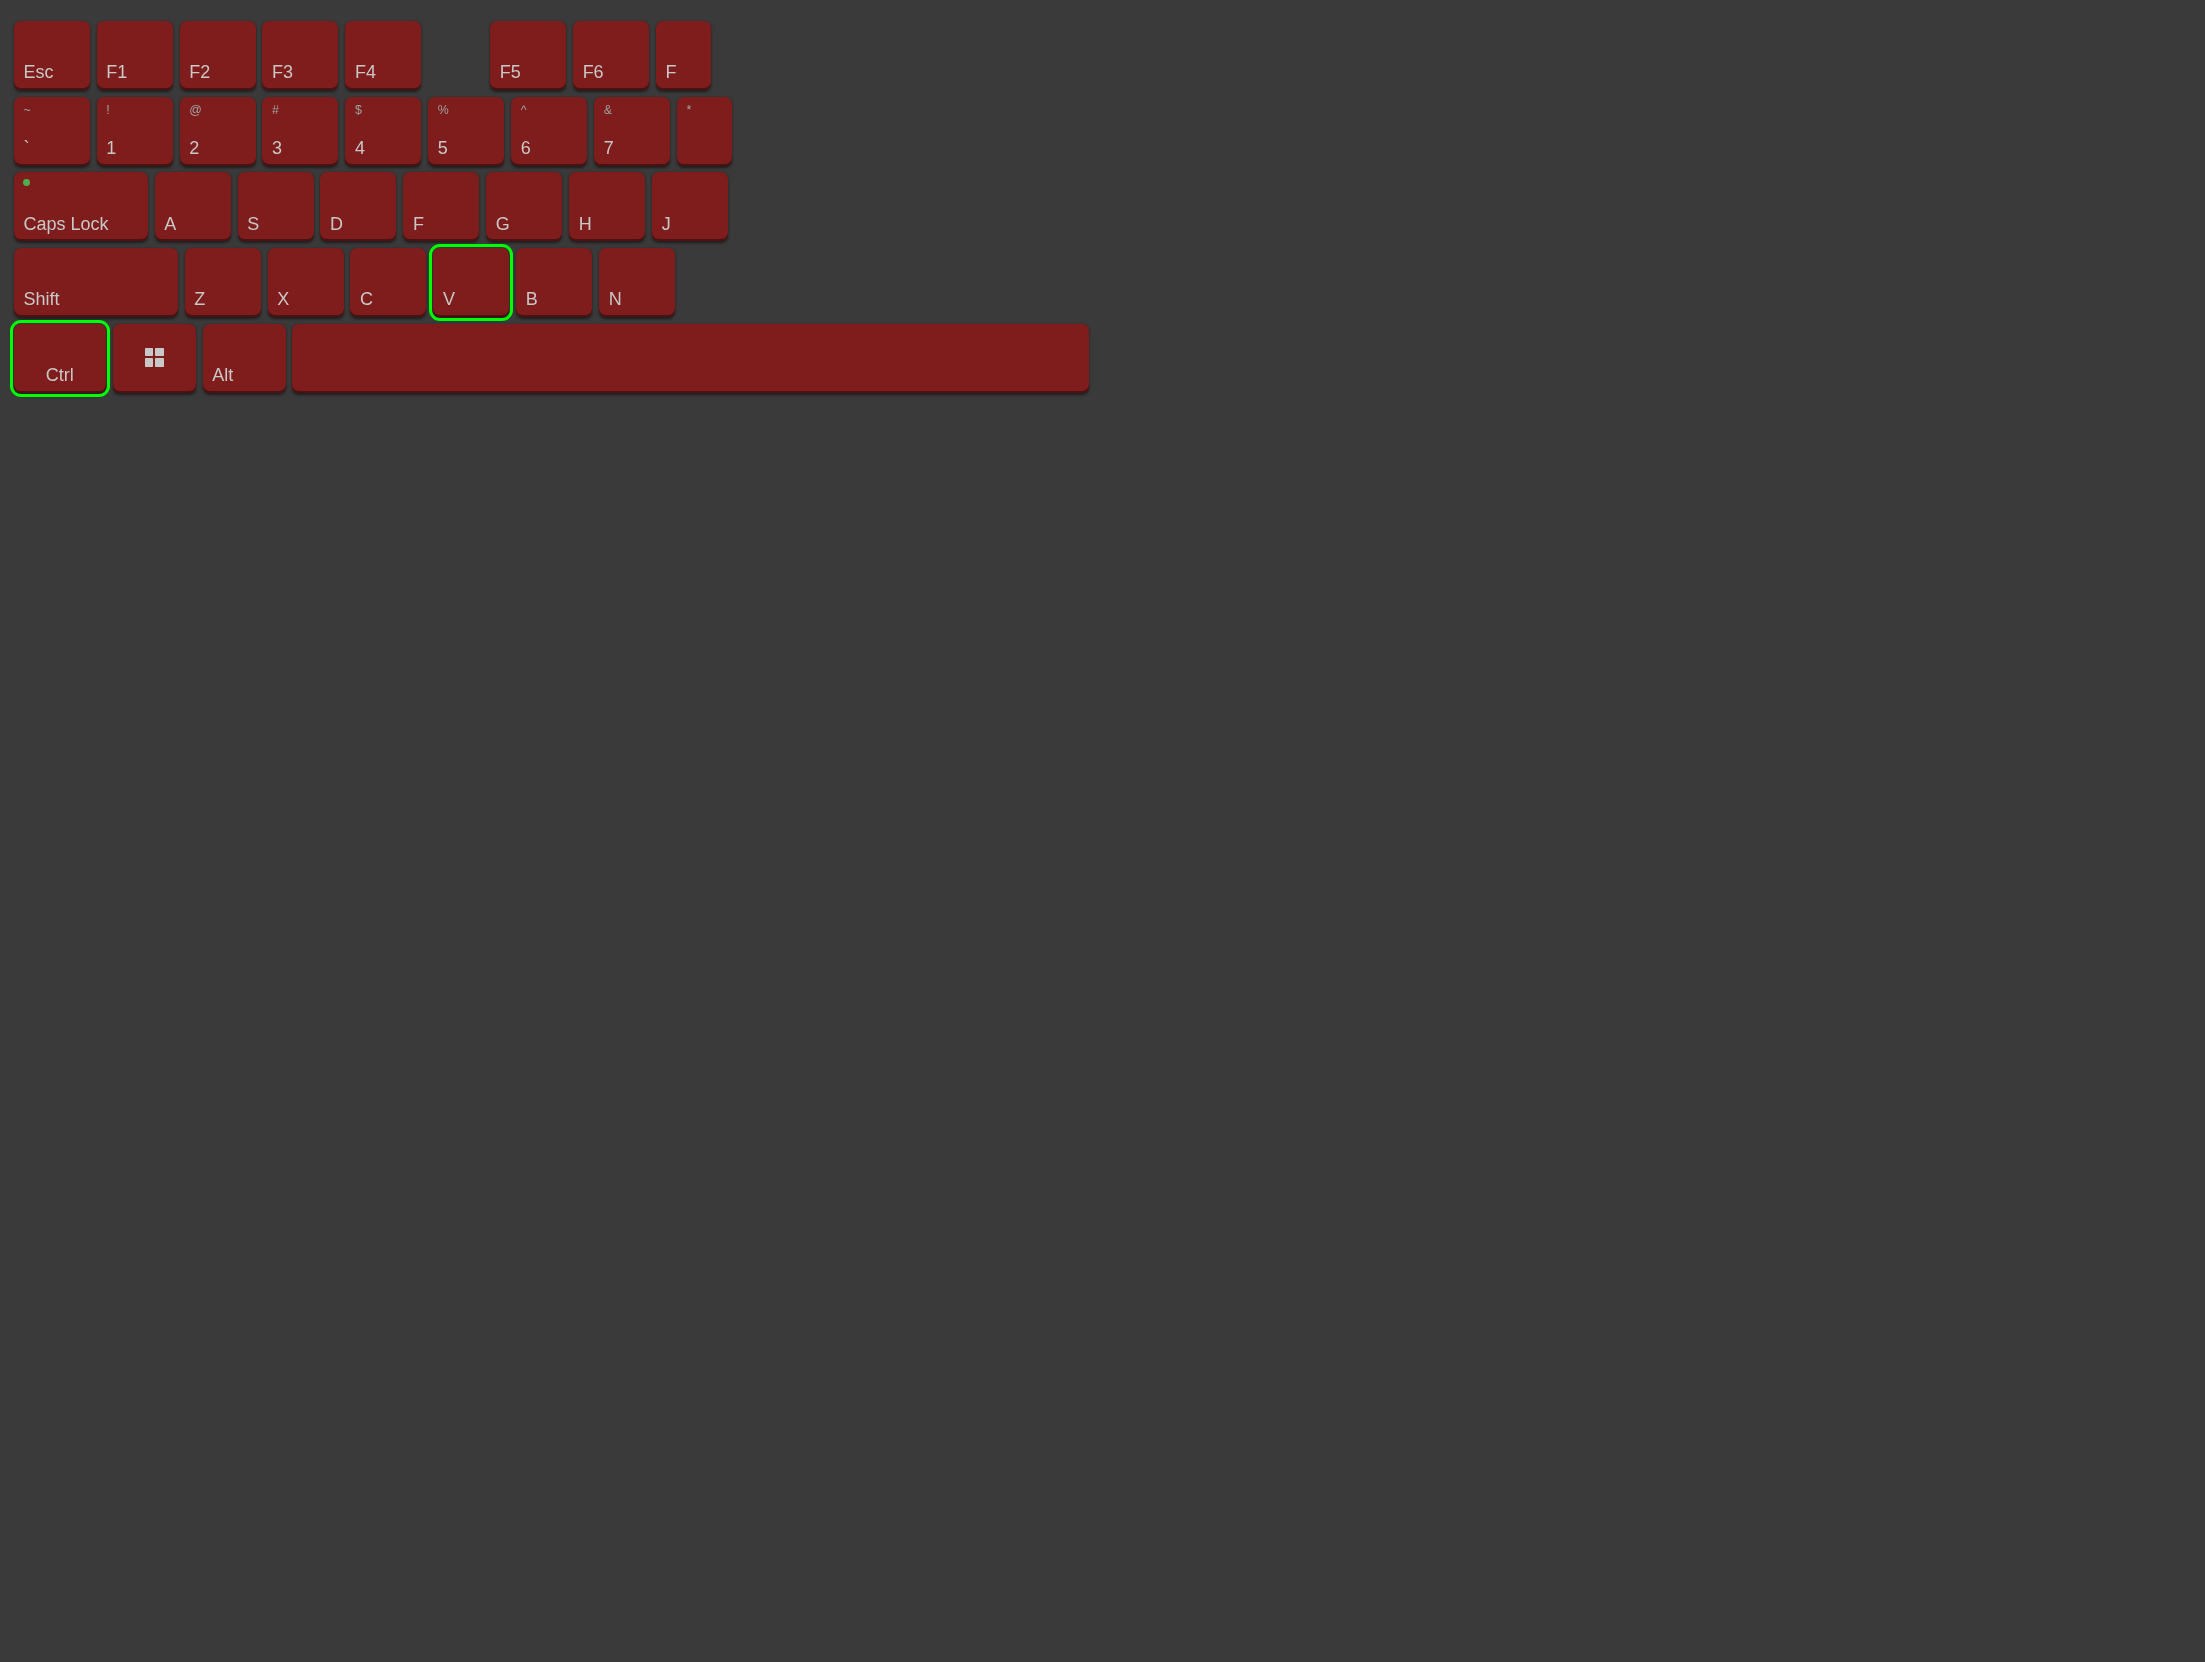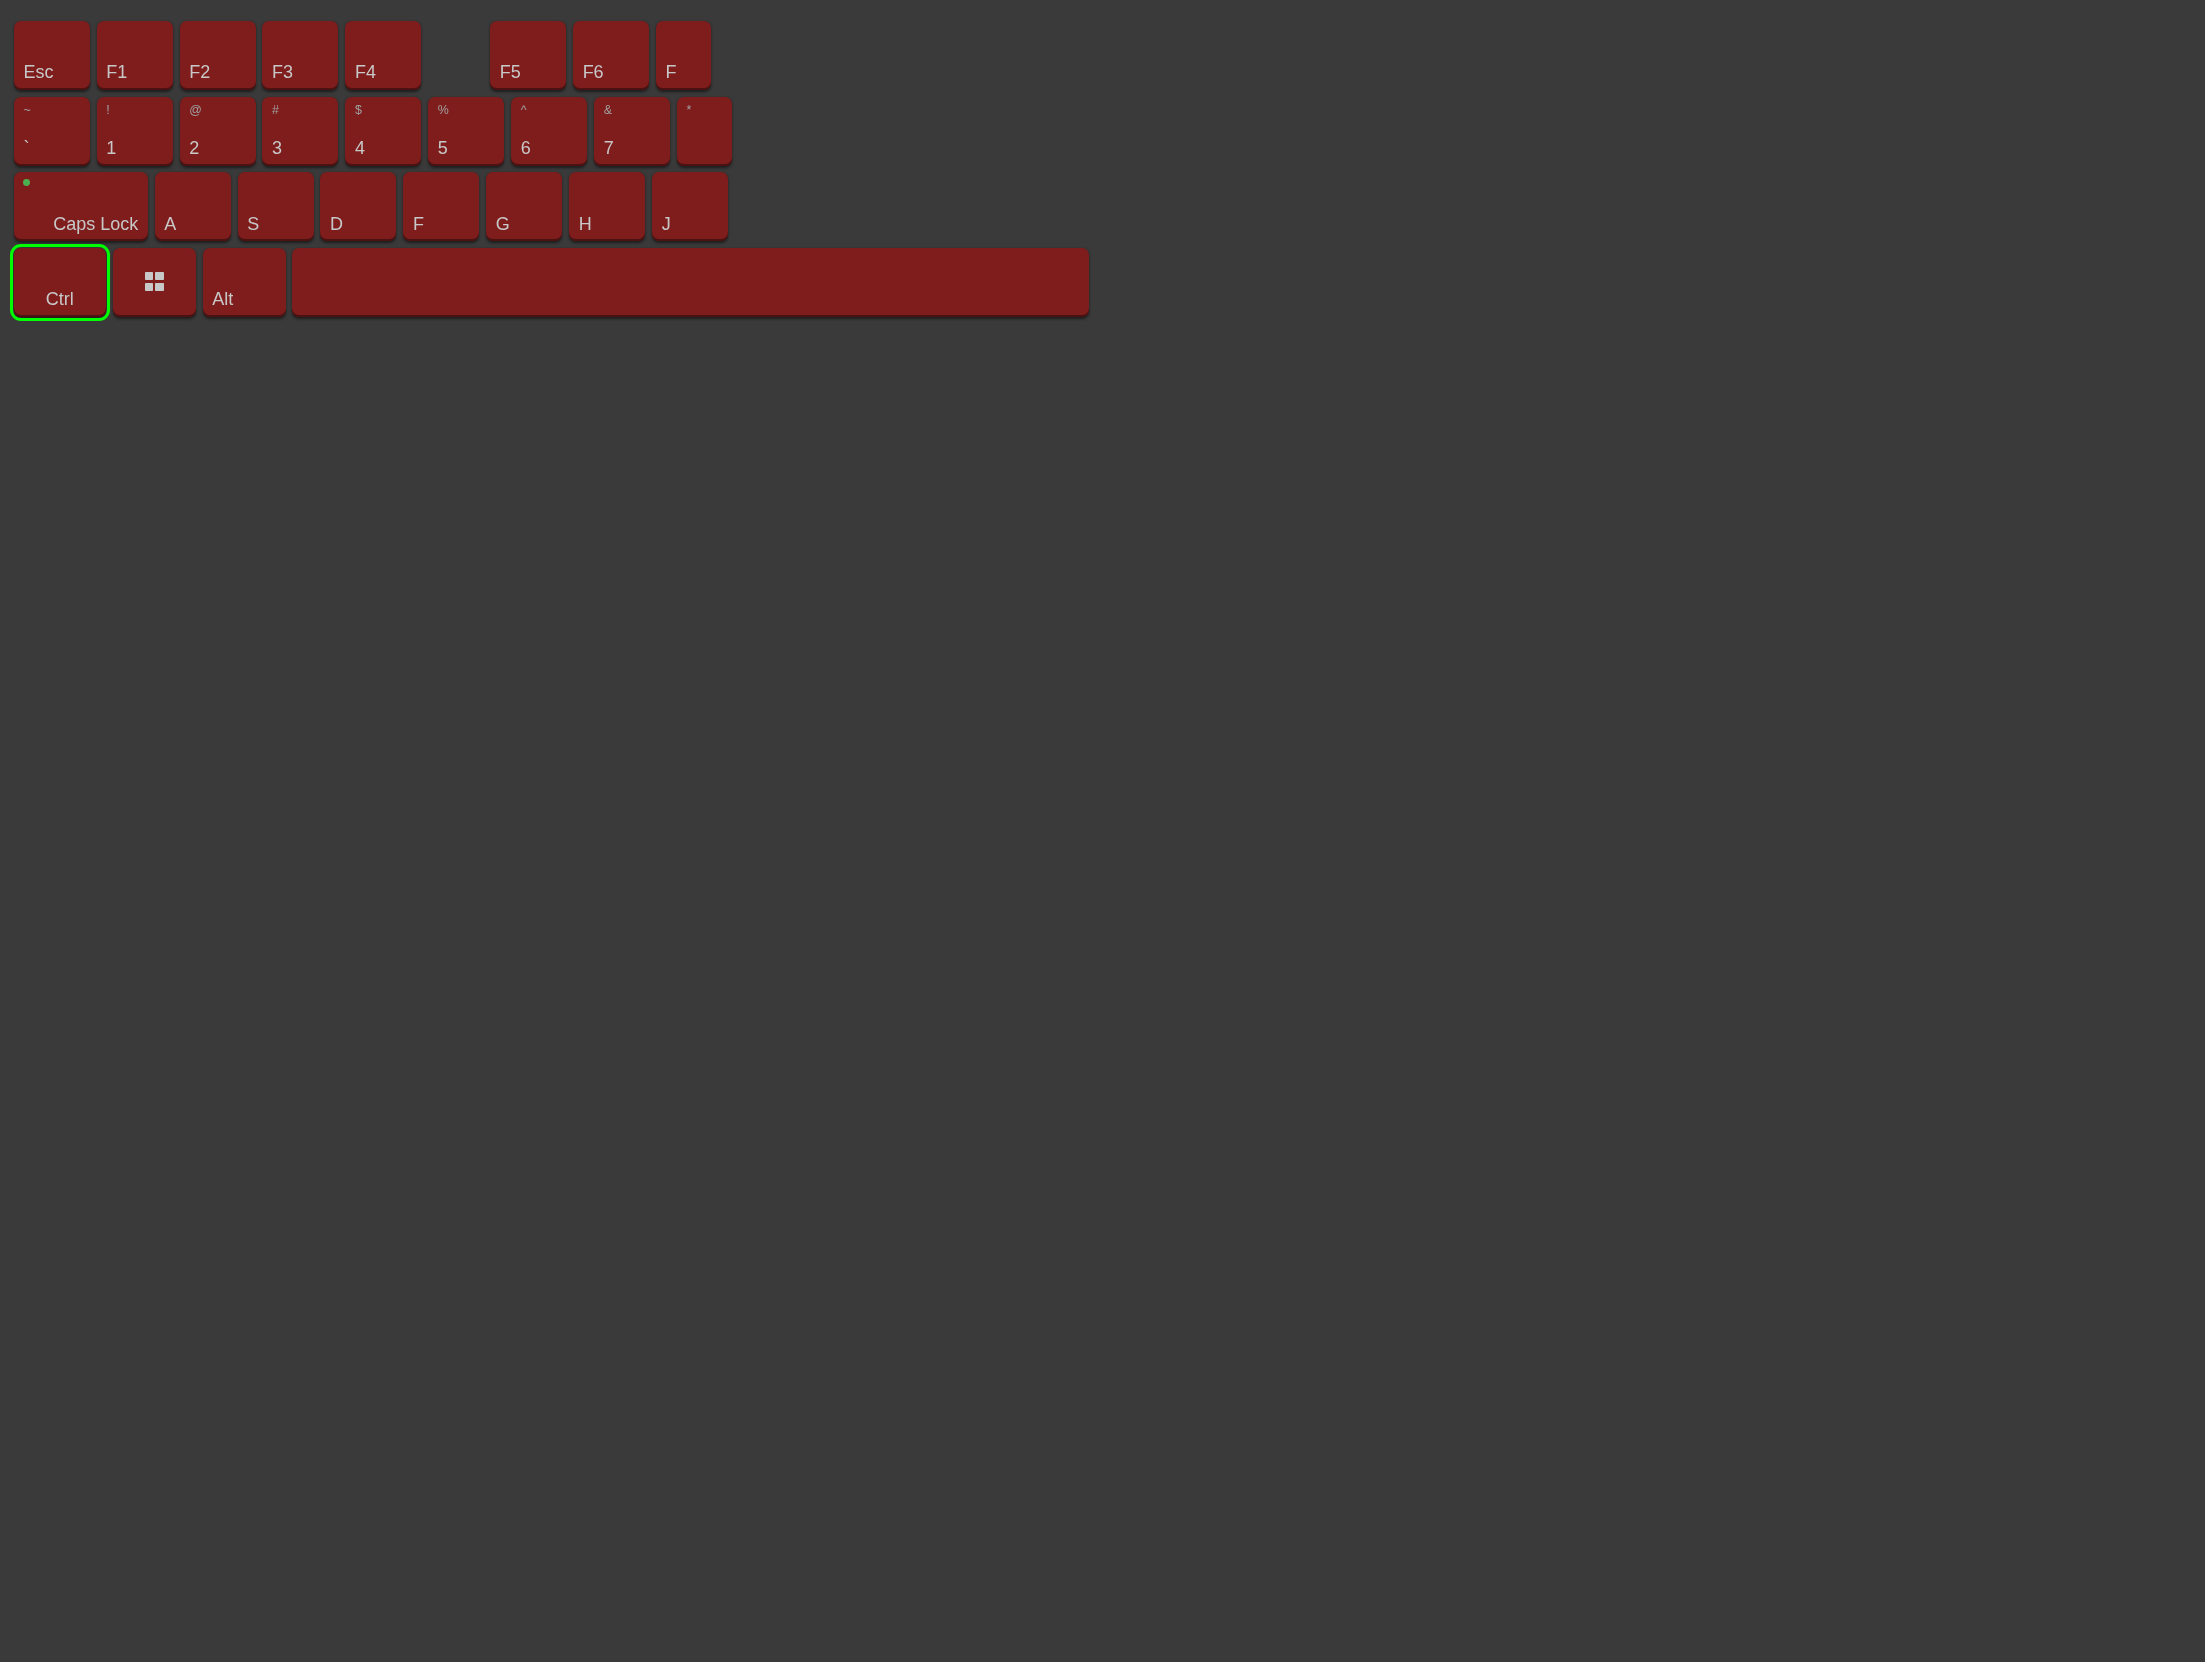--- a/index.html
+++ b/index.html
@@ -62,21 +62,21 @@
       width: 6.9px;
       height: 6.9px;
       border-radius: 50%;
       background-color: #4caf50;
     }
 
     
     .key-std { width: 76px; }
     .key-esc { width: 76px; }
     .key-tab { width: 116px; }
-    .key-caps { width: 134px; justify-content: flex-end; }
+    .key-caps { width: 134px; }
     .key-shift-l { width: 164px; }
     .key-ctrl { width: 92px; justify-content: center; }
     .key-win { width: 83px; }
     .key-alt { width: 83px; }
     .key-space { flex: 1; }
     .key-highlight {
       outline: 3.4px solid #00ff00;
       outline-offset: 1.4px;
     }
 
@@ -187,20 +187,43 @@
       <span>G</span>
     </div>
     <div class="key key-std">
       <span>H</span>
     </div>
     <div class="key key-std" style="overflow:hidden;">
       <span>J</span>
     </div>
   </div>
 
+  <div class="key-row">
+    <div class="key key-shift-l">
+      <span>Shift</span>
+    </div>
+    <div class="key key-std">
+      <span>Z</span>
+    </div>
+    <div class="key key-std">
+      <span>X</span>
+    </div>
+    <div class="key key-std">
+      <span>C</span>
+    </div>
+    <div class="key key-std key-highlight">
+      <span>V</span>
+    </div>
+    <div class="key key-std">
+      <span>B</span>
+    </div>
+    <div class="key key-std" style="overflow:hidden;">
+      <span>N</span>
+    </div>
+  </div>
 
   <div class="key-row">
     <div class="key key-ctrl key-highlight">
       <span>Ctrl</span>
     </div>
     <div class="key key-win" style="align-items:center; justify-content:center; padding: 0;">
       <div class="win-icon">
         <span></span>
           <span></span>
           <span></span>

